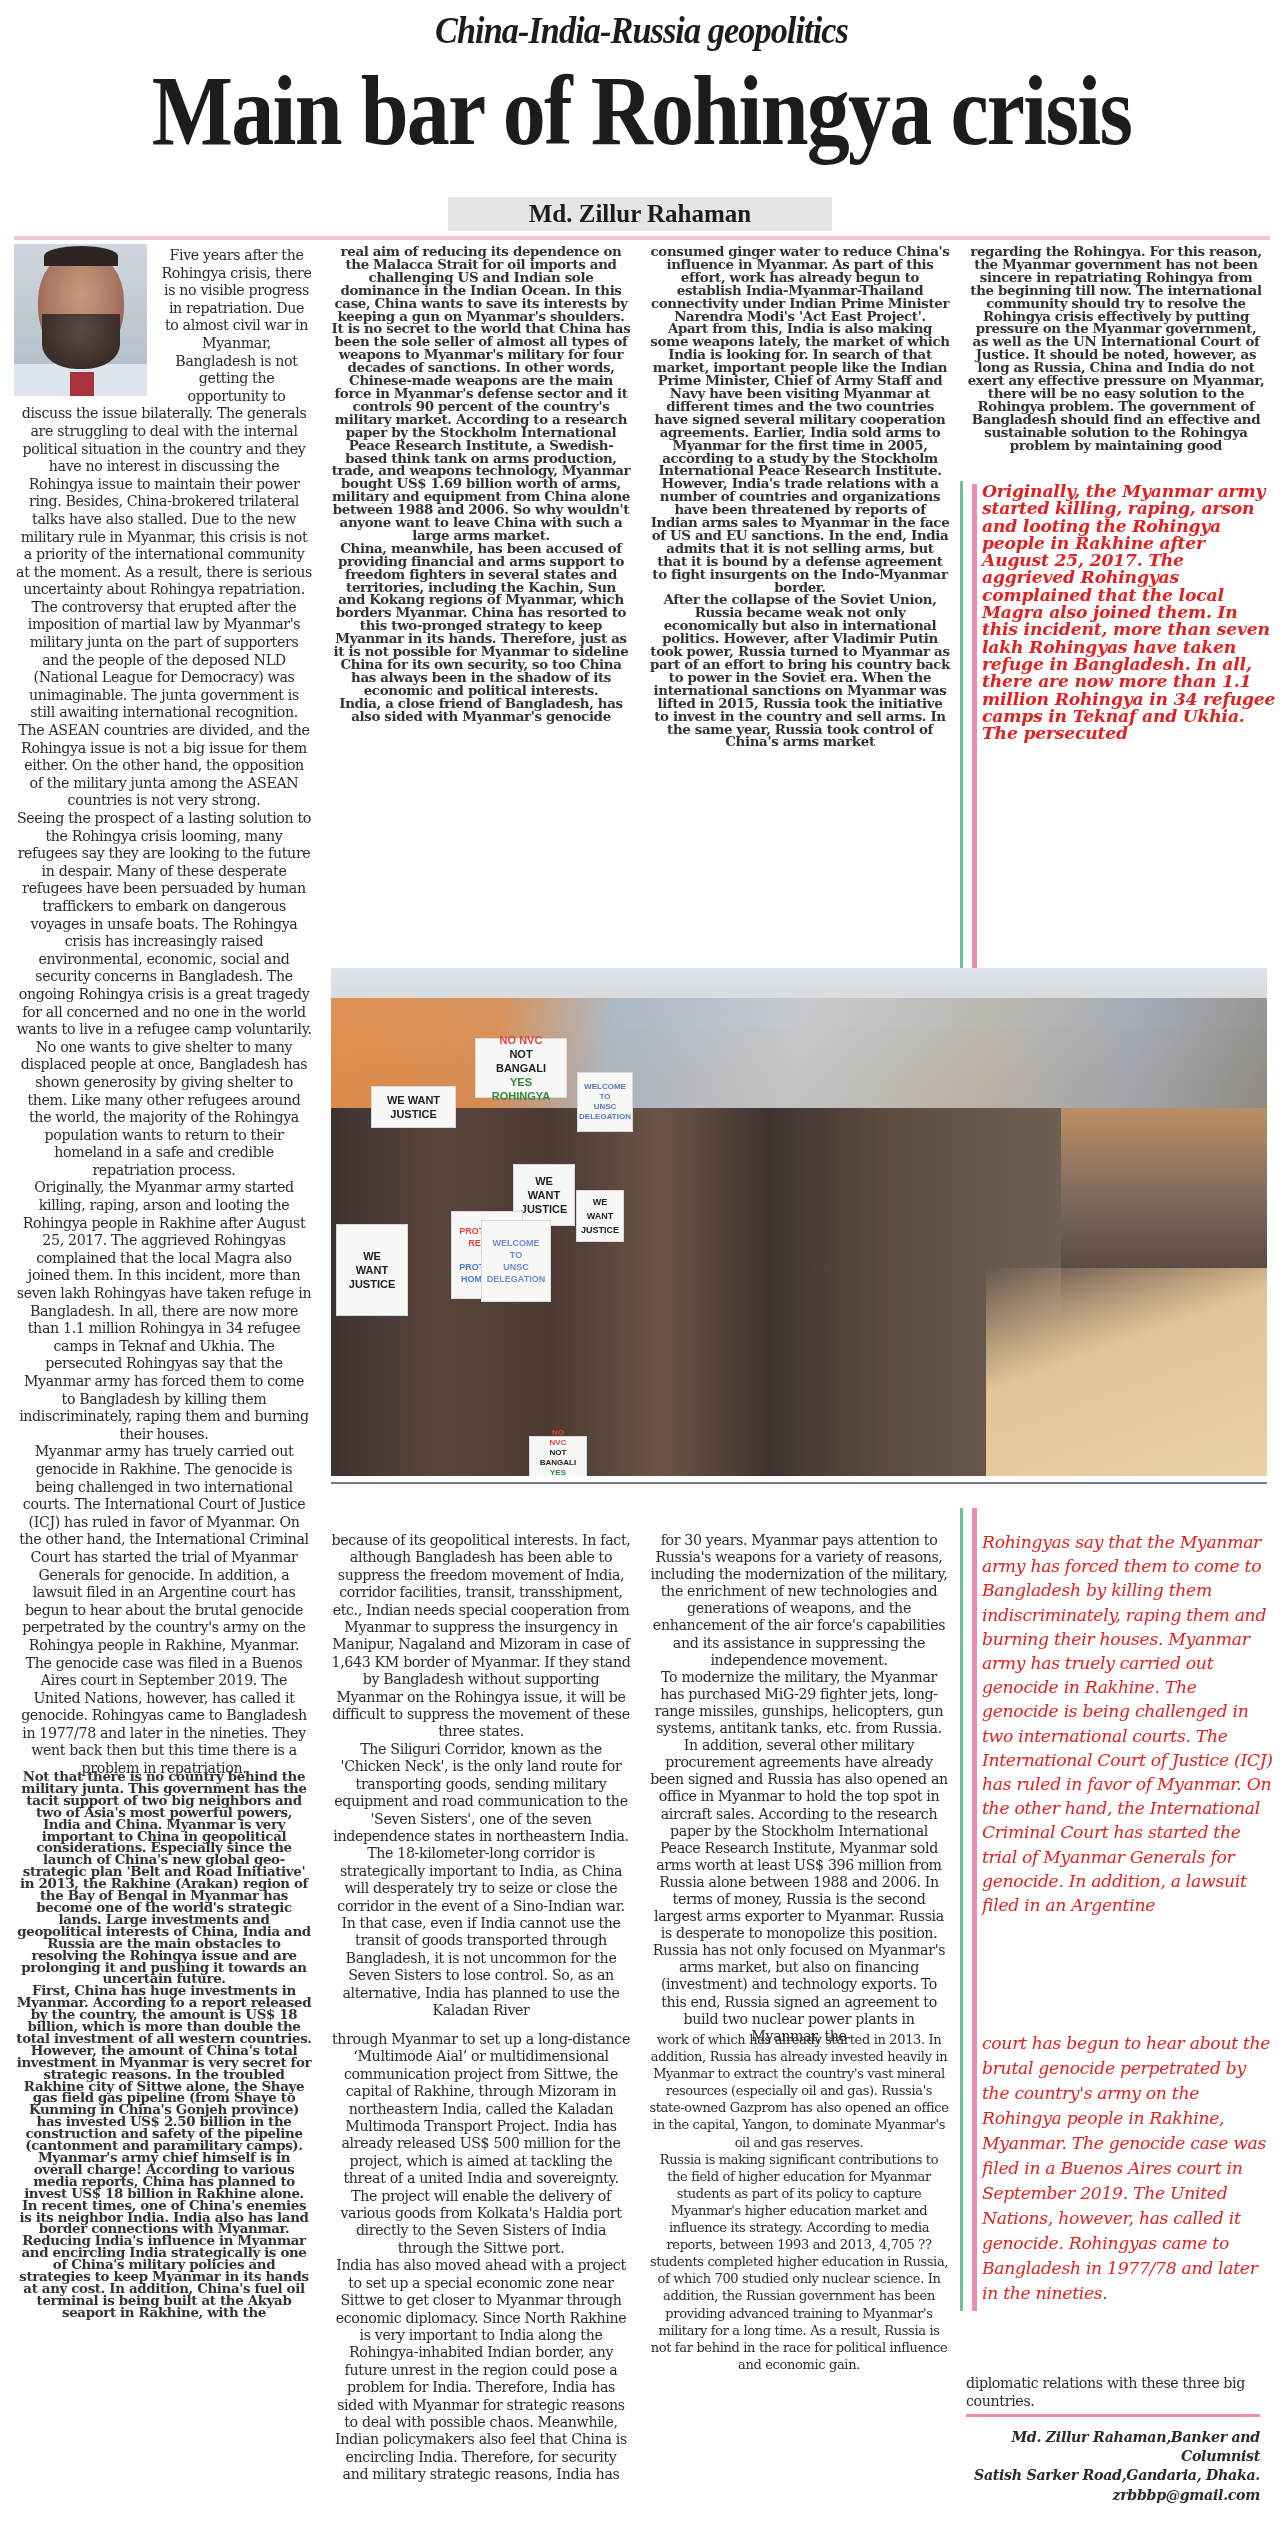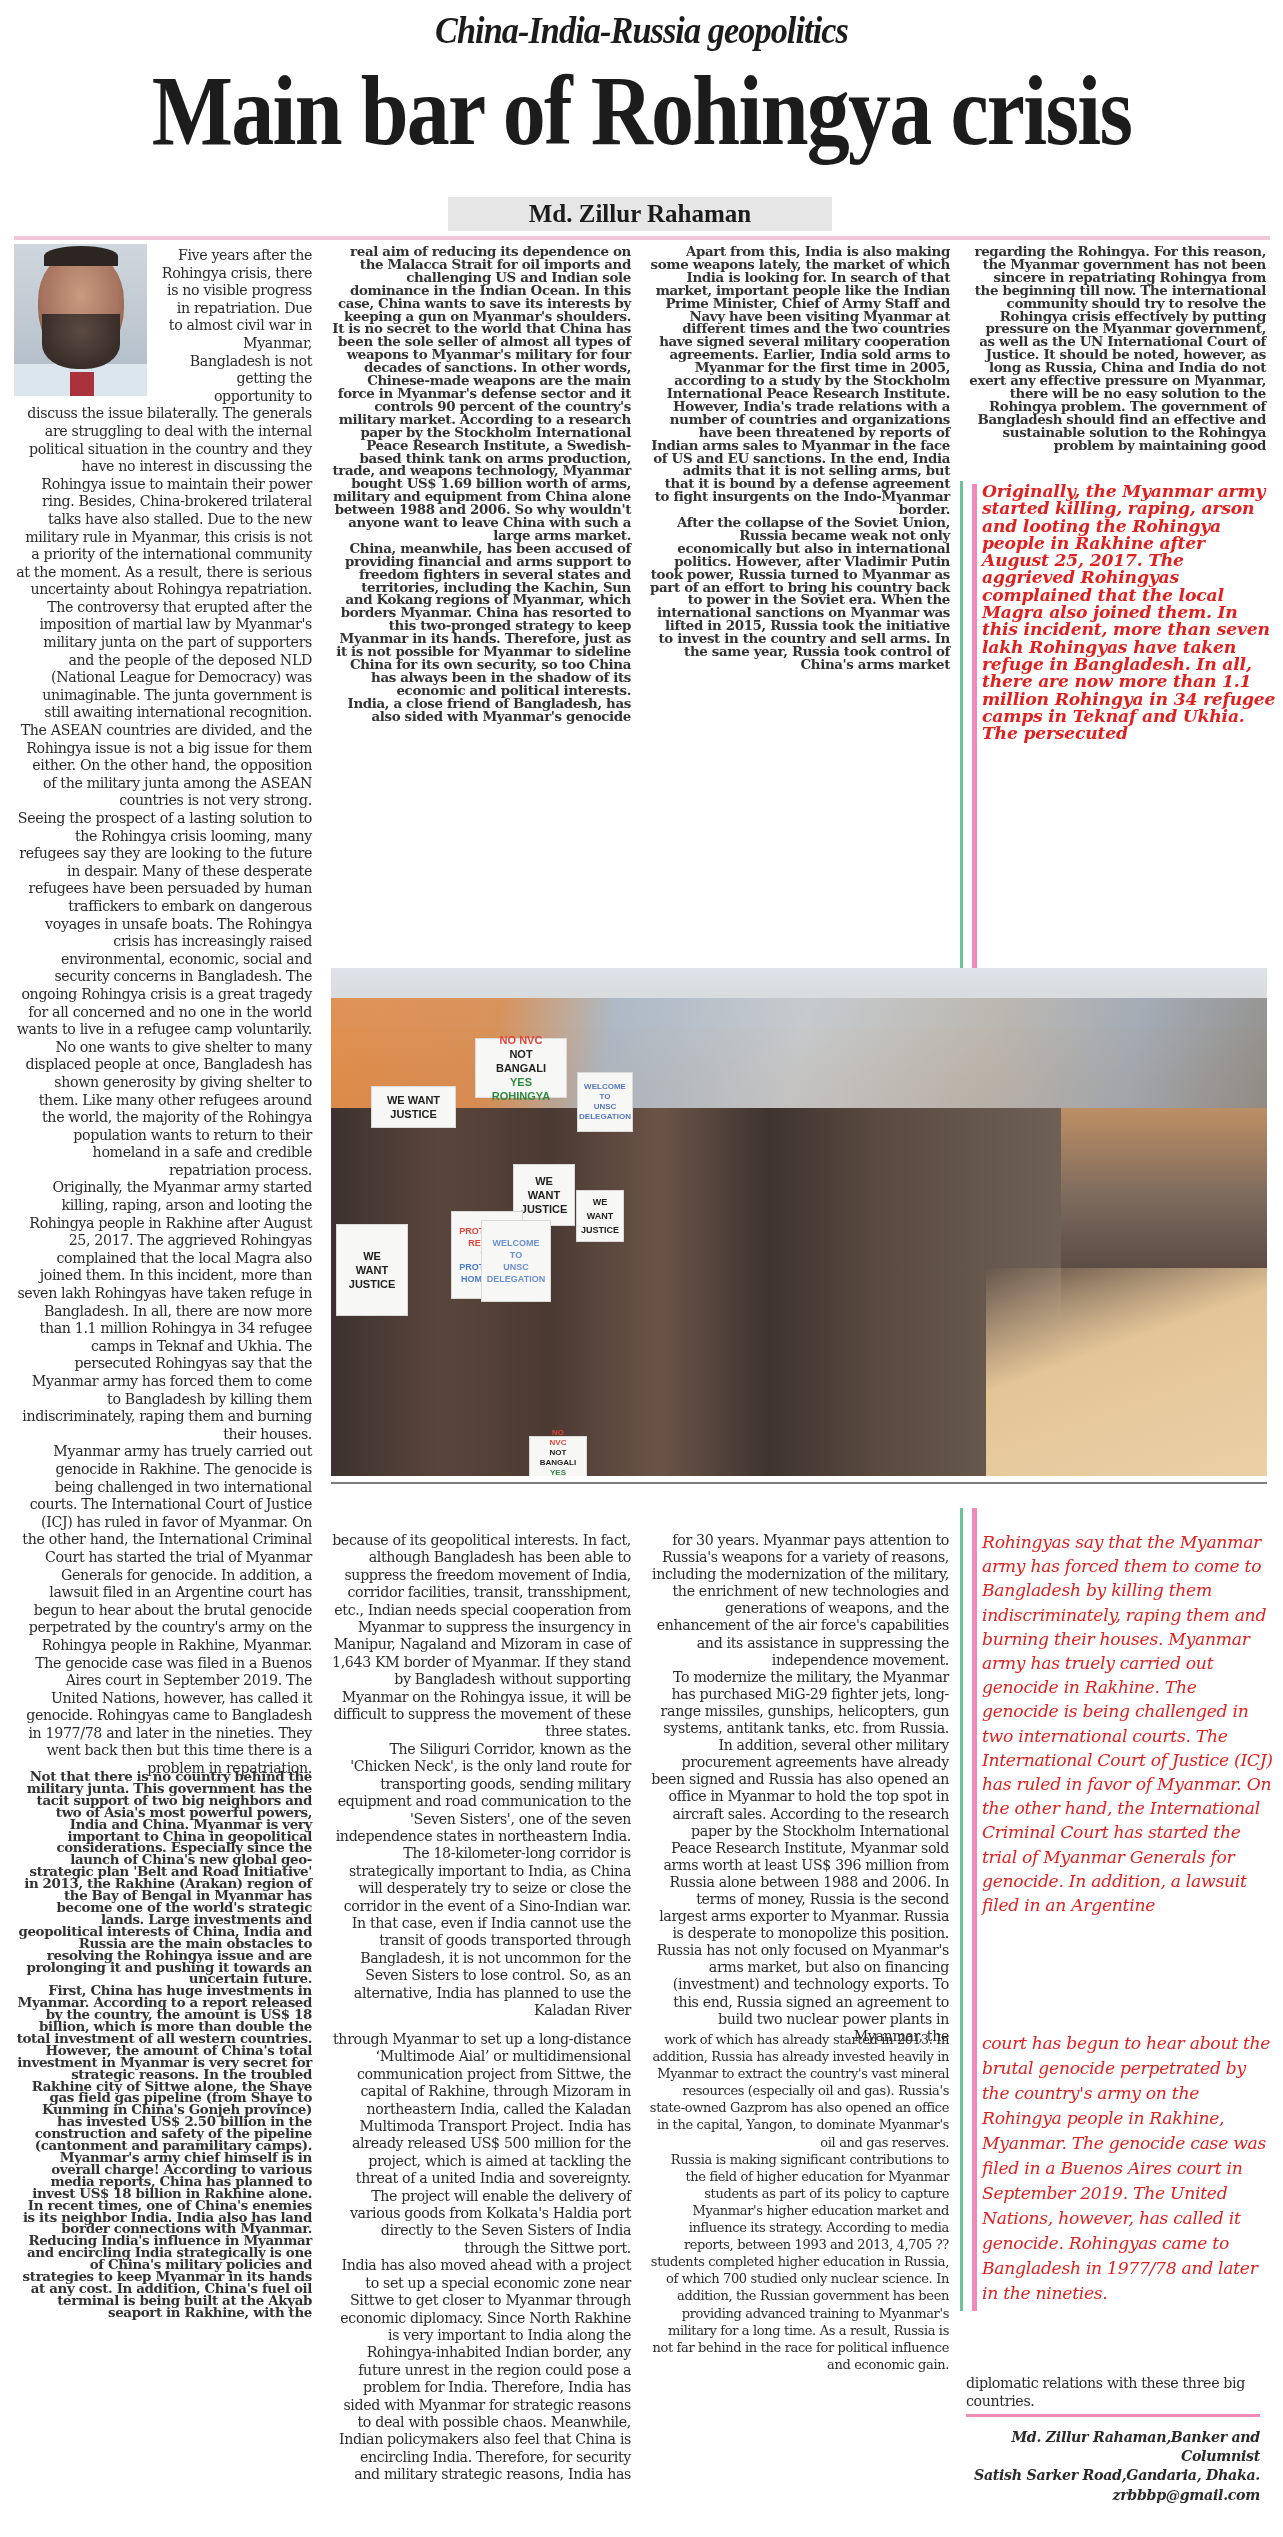--- a/index.html
+++ b/index.html
@@ -20,21 +20,21 @@
   .byline-box {
     position: absolute; left: 448px; top: 197px; width: 384px; height: 34px;
     background: #e6e6e6; text-align: center;
     font-family: "Liberation Serif", serif; font-weight: bold; font-size: 25px; line-height: 34px;
     color: #1c1c1c;
   }
   .top-rule { position: absolute; left: 14px; top: 236px; width: 1256px; height: 4px; background: #f4c7d8; }
 
   .col {
     position: absolute; font-family: "DejaVu Serif", serif; font-size: 13.2px;
-    line-height: 12.5px; letter-spacing: -0.35px; color: #2a2a2a; text-align: right;
+    line-height: 12.5px; letter-spacing: -0.35px; color: #2a2a2a; text-align: center;
   }
   .col p { margin: 0; }
   .col1 { left: 16px; top: 247px; width: 296px; }
   .col1b { left: 16px; top: 1771px; width: 296px; font-size: 13.4px; line-height: 11.9px; font-weight: 600; color:#333; }
   .col2 { left: 331px; top: 245px; width: 300px; font-size: 13.4px; line-height: 12.9px; font-weight: 600; color:#333;}
   .col3 { left: 650px; top: 245px; width: 300px; font-size: 13.4px; line-height: 12.9px; font-weight: 600; color:#333;}
   .col4 { left: 966px; top: 245px; width: 300px; font-size: 13.4px; line-height: 12.9px; font-weight: 600; color:#333;}
   .col2b { left: 331px; top: 1532px; width: 300px; font-size: 14.2px; line-height: 17.4px; }
   .col2c { left: 331px; top: 2031px; width: 300px; font-size: 14.2px; line-height: 17.4px; }
   .col3b { left: 649px; top: 1532px; width: 300px; font-size: 14.2px; line-height: 17.1px; }
@@ -150,20 +150,21 @@
 </div>
 
 <div class="col col2">
   <p>real aim of reducing its dependence on the Malacca Strait for oil imports and challenging US and Indian sole dominance in the Indian Ocean. In this case, China wants to save its interests by keeping a gun on Myanmar's shoulders.</p>
   <p>It is no secret to the world that China has been the sole seller of almost all types of weapons to Myanmar's military for four decades of sanctions. In other words, Chinese-made weapons are the main force in Myanmar's defense sector and it controls 90 percent of the country's military market. According to a research paper by the Stockholm International Peace Research Institute, a Swedish-based think tank on arms production, trade, and weapons technology, Myanmar bought US$ 1.69 billion worth of arms, military and equipment from China alone between 1988 and 2006. So why wouldn't anyone want to leave China with such a large arms market.</p>
   <p>China, meanwhile, has been accused of providing financial and arms support to freedom fighters in several states and territories, including the Kachin, Sun and Kokang regions of Myanmar, which borders Myanmar. China has resorted to this two-pronged strategy to keep Myanmar in its hands. Therefore, just as it is not possible for Myanmar to sideline China for its own security, so too China has always been in the shadow of its economic and political interests.</p>
   <p>India, a close friend of Bangladesh, has also sided with Myanmar's genocide</p>
 </div>
 
 <div class="col col3">
+  <p>consumed ginger water to reduce China's influence in Myanmar. As part of this effort, work has already begun to establish India-Myanmar-Thailand connectivity under Indian Prime Minister Narendra Modi's 'Act East Project'.</p>
   <p>Apart from this, India is also making some weapons lately, the market of which India is looking for. In search of that market, important people like the Indian Prime Minister, Chief of Army Staff and Navy have been visiting Myanmar at different times and the two countries have signed several military cooperation agreements. Earlier, India sold arms to Myanmar for the first time in 2005, according to a study by the Stockholm International Peace Research Institute. However, India's trade relations with a number of countries and organizations have been threatened by reports of Indian arms sales to Myanmar in the face of US and EU sanctions. In the end, India admits that it is not selling arms, but that it is bound by a defense agreement to fight insurgents on the Indo-Myanmar border.</p>
   <p>After the collapse of the Soviet Union, Russia became weak not only economically but also in international politics. However, after Vladimir Putin took power, Russia turned to Myanmar as part of an effort to bring his country back to power in the Soviet era. When the international sanctions on Myanmar was lifted in 2015, Russia took the initiative to invest in the country and sell arms. In the same year, Russia took control of China's arms market</p>
 </div>
 
 <div class="col col4">
   <p>regarding the Rohingya. For this reason, the Myanmar government has not been sincere in repatriating Rohingya from the beginning till now. The international community should try to resolve the Rohingya crisis effectively by putting pressure on the Myanmar government, as well as the UN International Court of Justice. It should be noted, however, as long as Russia, China and India do not exert any effective pressure on Myanmar, there will be no easy solution to the Rohingya problem. The government of Bangladesh should find an effective and sustainable solution to the Rohingya problem by maintaining good</p>
 </div>
 
 <div class="bar-green" style="top:481px;height:504px;"></div>
 <div class="bar-pink" style="top:484px;height:500px;"></div>

